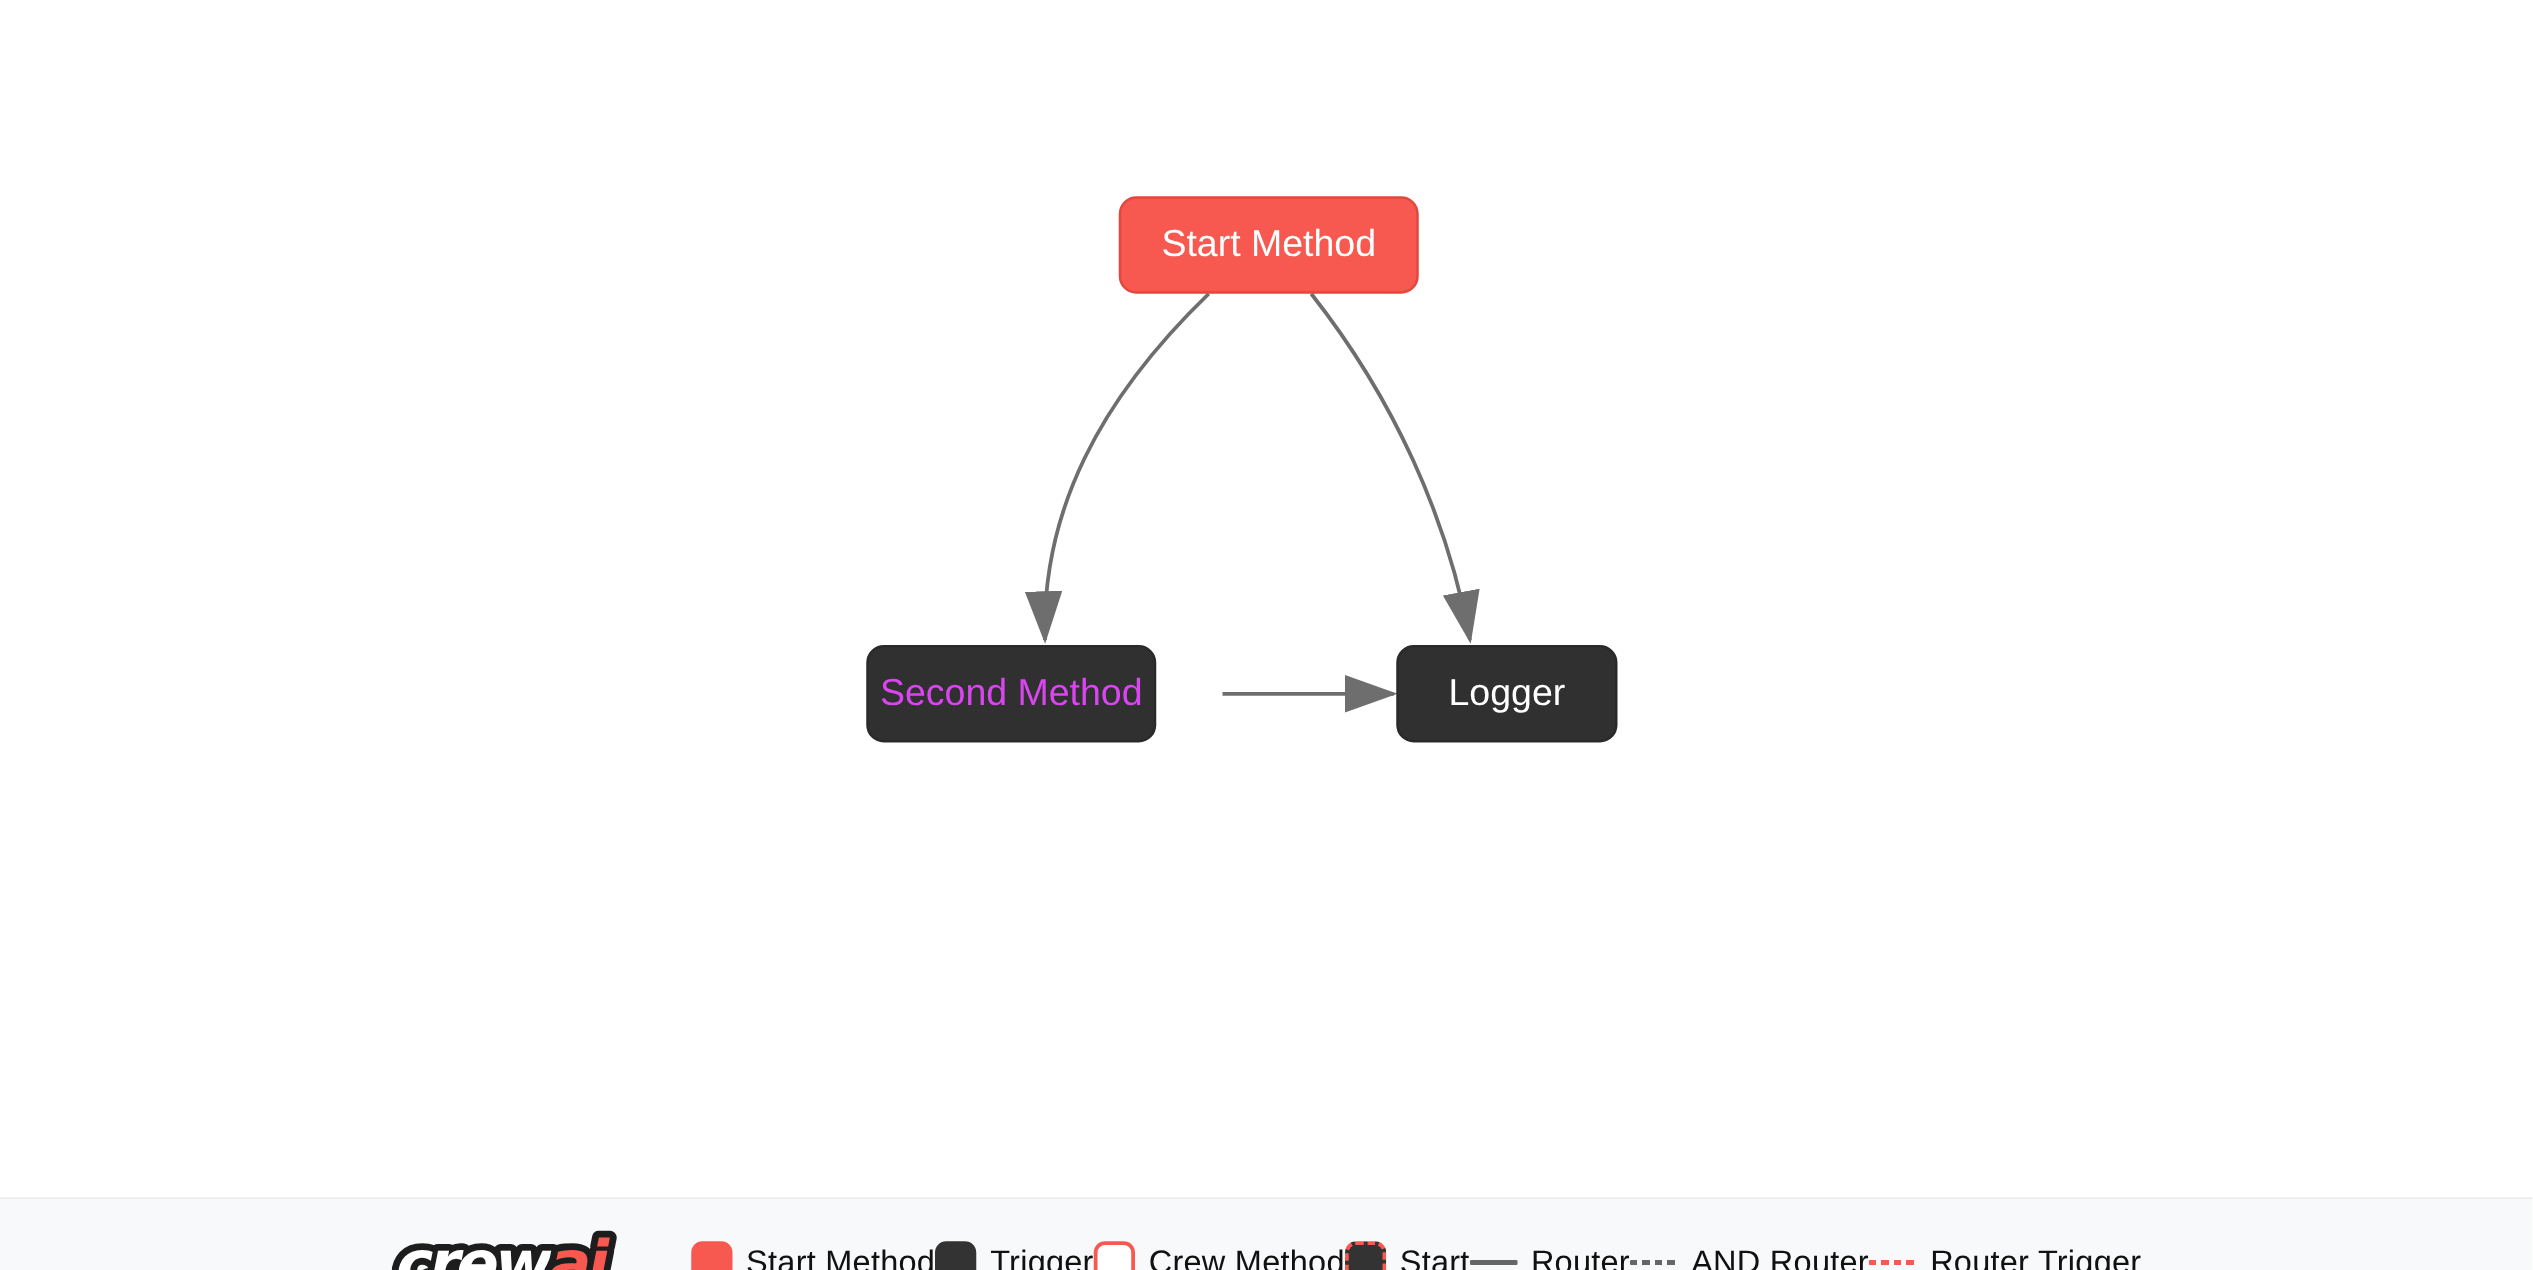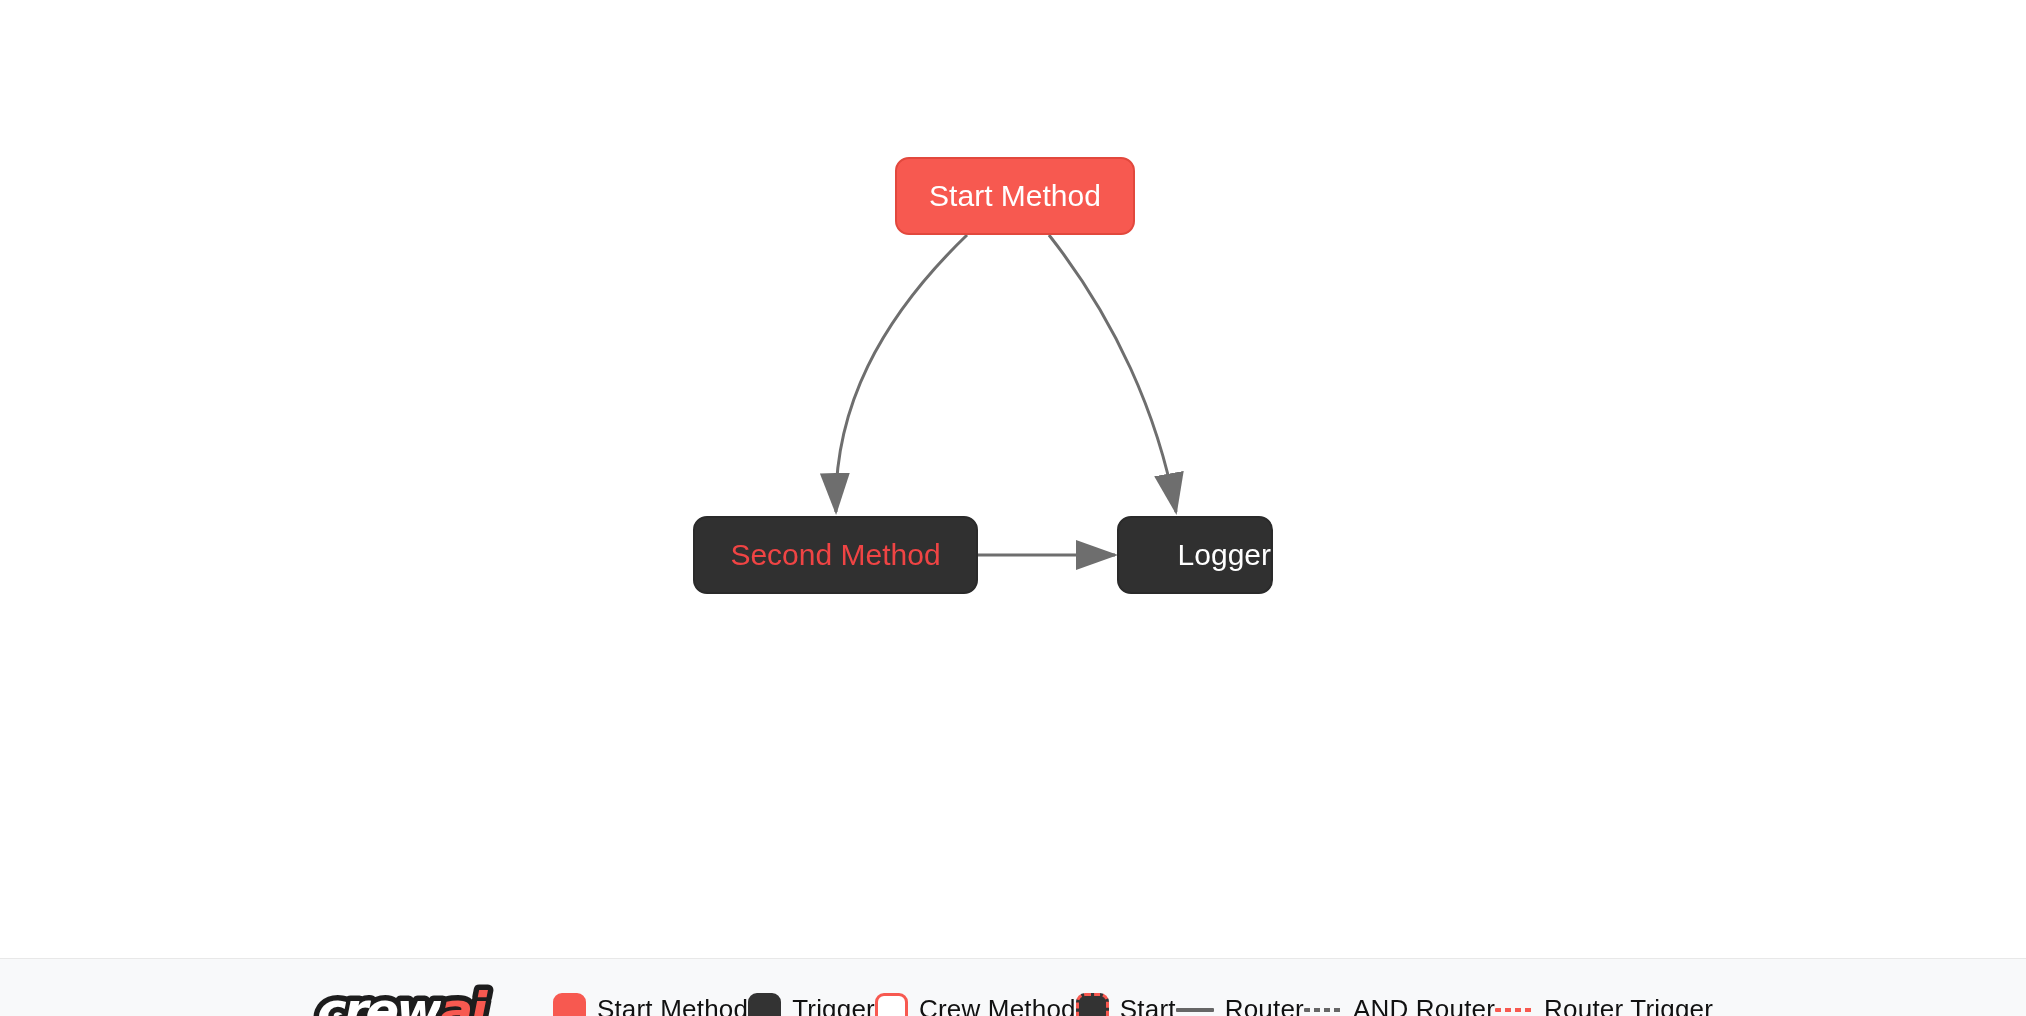--- a/index.html
+++ b/index.html
@@ -61,24 +61,24 @@
       <g id="edge-group">
           <path d="M 967 191 C 880 275 833 365 836 468" fill="none" stroke="#6e6e6e" stroke-width="3" marker-end="url(#arrowhead)"></path>
           <path d="M 1049 191 C 1115 275 1158 370 1176 468" fill="none" stroke="#6e6e6e" stroke-width="3" marker-end="url(#arrowhead)"></path>
           <path d="M 978 511 L 1115 511" fill="none" stroke="#6e6e6e" stroke-width="3" marker-end="url(#arrowhead)"></path>
         </g>
     </svg>
     <div id="nodes-layer">
         <div class="node" style="left: 895px; top: 113px; width: 240px; height: 78px; background: rgb(247, 89, 80); border: 2px solid rgb(226, 72, 61); color: rgb(255, 255, 255);">
           <span>Start Method</span>
         </div>
-        <div class="node" style="left: 693px; top: 472px; width: 285px; height: 78px; background: rgb(48, 48, 48); border: 2px solid rgb(42, 42, 42); color: #ef4444;">
+        <div class="node" style="left: 693px; top: 472px; width: 232px; height: 78px; background: rgb(48, 48, 48); border: 2px solid rgb(42, 42, 42); color: #d946ef;">
           <span>Second Method</span>
         </div>
-        <div class="node" style="left: 1117px; top: 472px; width: 156px; height: 78px; background: rgb(48, 48, 48); border: 2px solid rgb(42, 42, 42); color: rgb(255, 255, 255); justify-content: flex-end;">
+        <div class="node" style="left: 1117px; top: 472px; width: 177px; height: 78px; background: rgb(48, 48, 48); border: 2px solid rgb(42, 42, 42); color: rgb(255, 255, 255);">
           <span>Logger</span>
         </div>
       </div>
   </div>
 
   <footer id="legend-bar">
     <div id="legend-row">
       <svg id="crewai-logo" width="212" height="76" viewBox="0 0 212 76" xmlns="http://www.w3.org/2000/svg">
         <text x="4" y="56" font-family="DejaVu Sans, sans-serif" font-size="50" font-weight="bold" font-style="italic" letter-spacing="-3" paint-order="stroke" stroke-width="11" stroke-linejoin="round" stroke="#1d1d1d">
           <tspan fill="#ffffff">crew</tspan><tspan fill="#f75950">ai</tspan>

